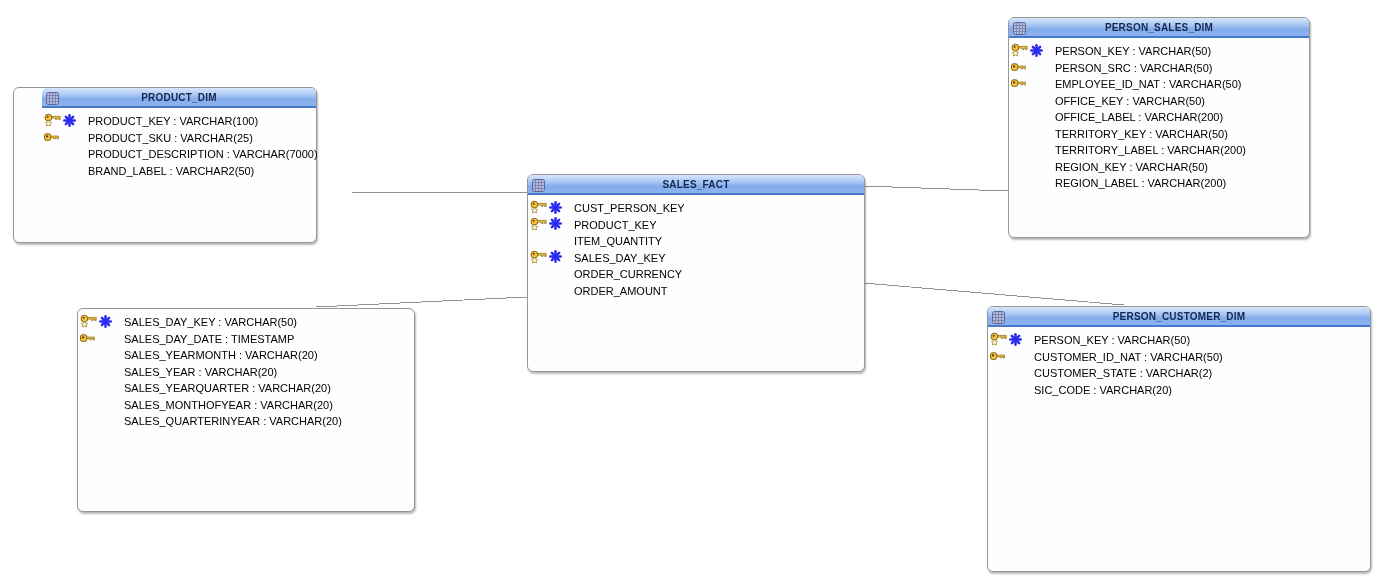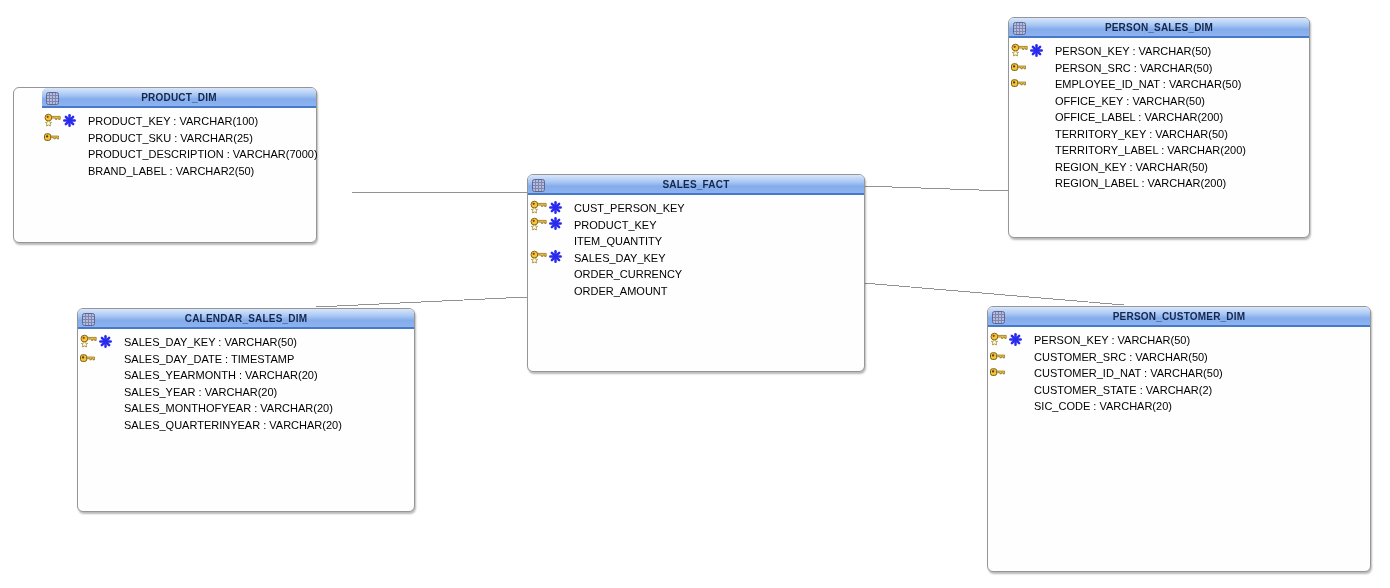--- a/index.html
+++ b/index.html
@@ -231,34 +231,20 @@
         <div class="row"><span class="icons"></span><span class="lbl">OFFICE_KEY : VARCHAR(50)</span></div>
         <div class="row"><span class="icons"></span><span class="lbl">OFFICE_LABEL : VARCHAR(200)</span></div>
         <div class="row"><span class="icons"></span><span class="lbl">TERRITORY_KEY : VARCHAR(50)</span></div>
         <div class="row"><span class="icons"></span><span class="lbl">TERRITORY_LABEL : VARCHAR(200)</span></div>
         <div class="row"><span class="icons"></span><span class="lbl">REGION_KEY : VARCHAR(50)</span></div>
         <div class="row"><span class="icons"></span><span class="lbl">REGION_LABEL : VARCHAR(200)</span></div>
       </div>
   </div>
 
   <div class="table t-calendar">
-    <div class="thead">
-      <span class="grid-ic"><svg width="13" height="13" viewBox="0 0 13 13">
-            <rect x="0.5" y="0.5" width="12" height="12" rx="2" fill="#b6bcdb" stroke="#5f6694"></rect>
-            <g stroke="#7e85b0" stroke-width="1">
-              <line x1="3.5" y1="1" x2="3.5" y2="12"></line>
-              <line x1="6.5" y1="1" x2="6.5" y2="12"></line>
-              <line x1="9.5" y1="1" x2="9.5" y2="12"></line>
-              <line x1="1" y1="3.5" x2="12" y2="3.5"></line>
-              <line x1="1" y1="6.5" x2="12" y2="6.5"></line>
-              <line x1="1" y1="9.5" x2="12" y2="9.5"></line>
-            </g>
-          </svg></span>
-      <span class="title">CALENDAR_SALES_DIM</span>
-    </div>
     <div class="tbody">
         <div class="row"><span class="icons">
             <svg width="17" height="14" viewBox="0 0 17 14">
               <circle cx="4.4" cy="4.6" r="3.4" fill="#f2c53d" stroke="#8a6614"></circle>
               <circle cx="3.7" cy="3.8" r="1.1" fill="#8a3c10"></circle>
               <path d="M7.5 3.4 L16.2 3.4 L16.2 6.4 L14.6 6.4 L14.6 5.1 L13 5.1 L13 6.4 L11.4 6.4 L11.4 5.1 L7.5 5.1 Z" fill="#f2c53d" stroke="#8a6614" stroke-width="0.7"></path>
               <path d="M4.5 7.2 L5.5 9.2 L7.6 9.4 L6.1 10.9 L6.5 13 L4.5 12 L2.5 13 L2.9 10.9 L1.4 9.4 L3.5 9.2 Z" fill="#fffbe8" stroke="#a08a2a" stroke-width="0.8"></path>
             </svg>
             <svg width="13" height="13" viewBox="0 0 13 13">
               <g stroke="#2b2bee" stroke-width="2.5" stroke-linecap="round">
@@ -271,20 +257,21 @@
           </span><span class="lbl">SALES_DAY_KEY : VARCHAR(50)</span></div>
         <div class="row"><span class="icons">
             <svg width="15" height="10" viewBox="0 0 15 10" style="margin-top:2px">
               <rect x="0.5" y="0.8" width="6.2" height="6.6" rx="2" fill="#f2c53d" stroke="#7a5c10"></rect>
               <circle cx="3.1" cy="3.4" r="1.15" fill="#5a3a08"></circle>
               <path d="M6.7 3 L14.5 3 L14.5 5.9 L13 5.9 L13 4.7 L11.4 4.7 L11.4 5.9 L9.9 5.9 L9.9 4.7 L6.7 4.7 Z" fill="#f2c53d" stroke="#7a5c10" stroke-width="0.6"></path>
             </svg>
           </span><span class="lbl">SALES_DAY_DATE : TIMESTAMP</span></div>
         <div class="row"><span class="icons"></span><span class="lbl">SALES_YEARMONTH : VARCHAR(20)</span></div>
         <div class="row"><span class="icons"></span><span class="lbl">SALES_YEAR : VARCHAR(20)</span></div>
+        <div class="row"><span class="icons"></span><span class="lbl">SALES_YEARQUARTER : VARCHAR(20)</span></div>
         <div class="row"><span class="icons"></span><span class="lbl">SALES_MONTHOFYEAR : VARCHAR(20)</span></div>
         <div class="row"><span class="icons"></span><span class="lbl">SALES_QUARTERINYEAR : VARCHAR(20)</span></div>
       </div>
   </div>
 
   <div class="table t-person-customer">
     <div class="thead">
       <span class="grid-ic"><svg width="13" height="13" viewBox="0 0 13 13">
             <rect x="0.5" y="0.5" width="12" height="12" rx="2" fill="#b6bcdb" stroke="#5f6694"></rect>
             <g stroke="#7e85b0" stroke-width="1">
@@ -314,26 +301,19 @@
                 <line x1="10.1" y1="2.9" x2="2.9" y2="10.1"></line>
               </g>
             </svg>
           </span><span class="lbl">PERSON_KEY : VARCHAR(50)</span></div>
         <div class="row"><span class="icons">
             <svg width="15" height="10" viewBox="0 0 15 10" style="margin-top:2px">
               <rect x="0.5" y="0.8" width="6.2" height="6.6" rx="2" fill="#f2c53d" stroke="#7a5c10"></rect>
               <circle cx="3.1" cy="3.4" r="1.15" fill="#5a3a08"></circle>
               <path d="M6.7 3 L14.5 3 L14.5 5.9 L13 5.9 L13 4.7 L11.4 4.7 L11.4 5.9 L9.9 5.9 L9.9 4.7 L6.7 4.7 Z" fill="#f2c53d" stroke="#7a5c10" stroke-width="0.6"></path>
             </svg>
-          </span><span class="lbl">CUSTOMER_SRC : VARCHAR(50)</span></div>
-        <div class="row"><span class="icons">
-            <svg width="15" height="10" viewBox="0 0 15 10" style="margin-top:2px">
-              <rect x="0.5" y="0.8" width="6.2" height="6.6" rx="2" fill="#f2c53d" stroke="#7a5c10"></rect>
-              <circle cx="3.1" cy="3.4" r="1.15" fill="#5a3a08"></circle>
-              <path d="M6.7 3 L14.5 3 L14.5 5.9 L13 5.9 L13 4.7 L11.4 4.7 L11.4 5.9 L9.9 5.9 L9.9 4.7 L6.7 4.7 Z" fill="#f2c53d" stroke="#7a5c10" stroke-width="0.6"></path>
-            </svg>
           </span><span class="lbl">CUSTOMER_ID_NAT : VARCHAR(50)</span></div>
         <div class="row"><span class="icons"></span><span class="lbl">CUSTOMER_STATE : VARCHAR(2)</span></div>
         <div class="row"><span class="icons"></span><span class="lbl">SIC_CODE : VARCHAR(20)</span></div>
       </div>
   </div>
 
 </div>
 
 </body></html>

